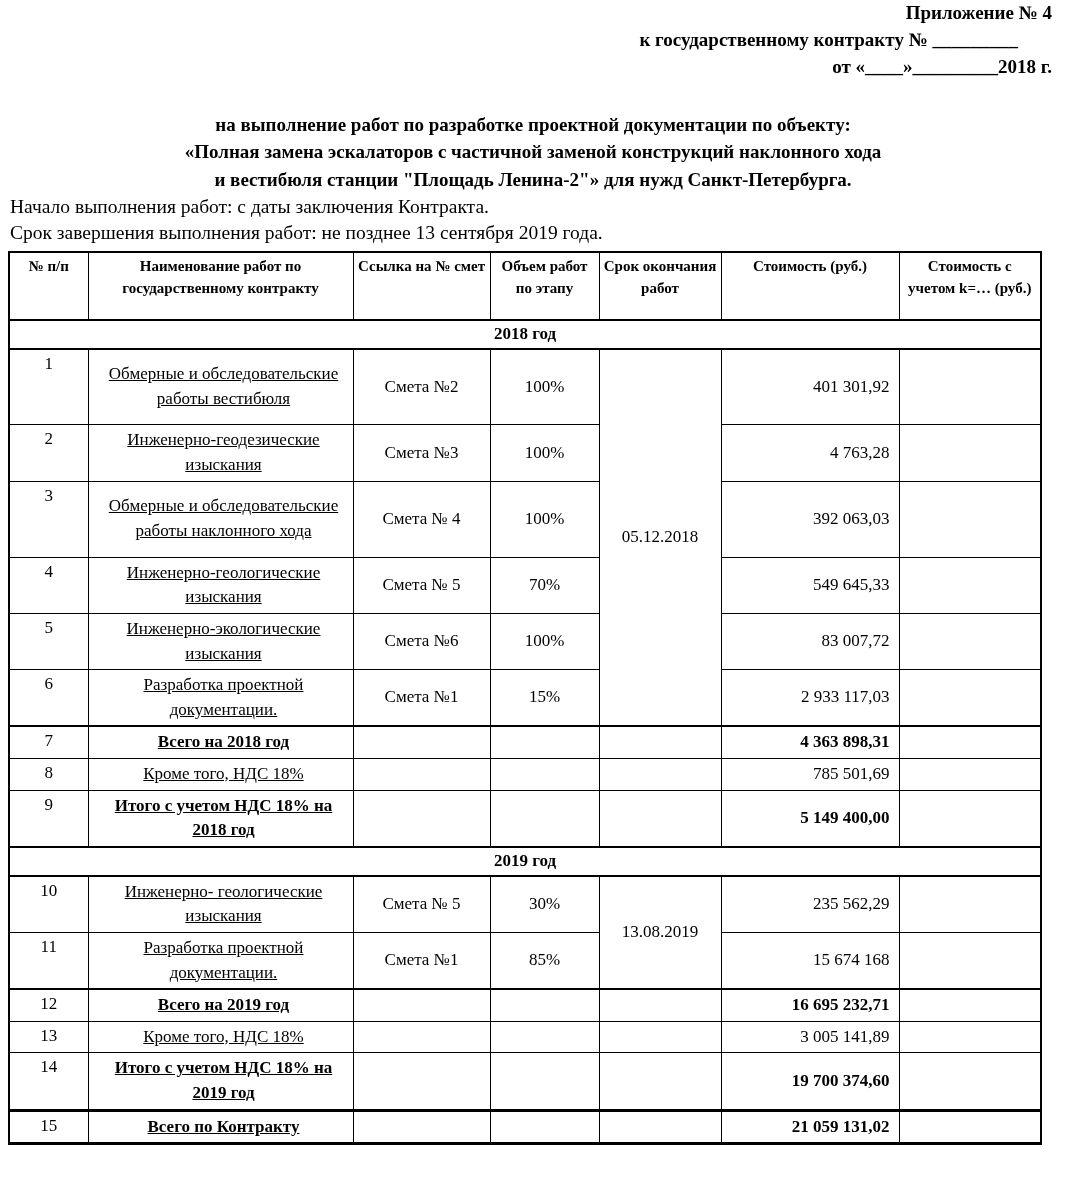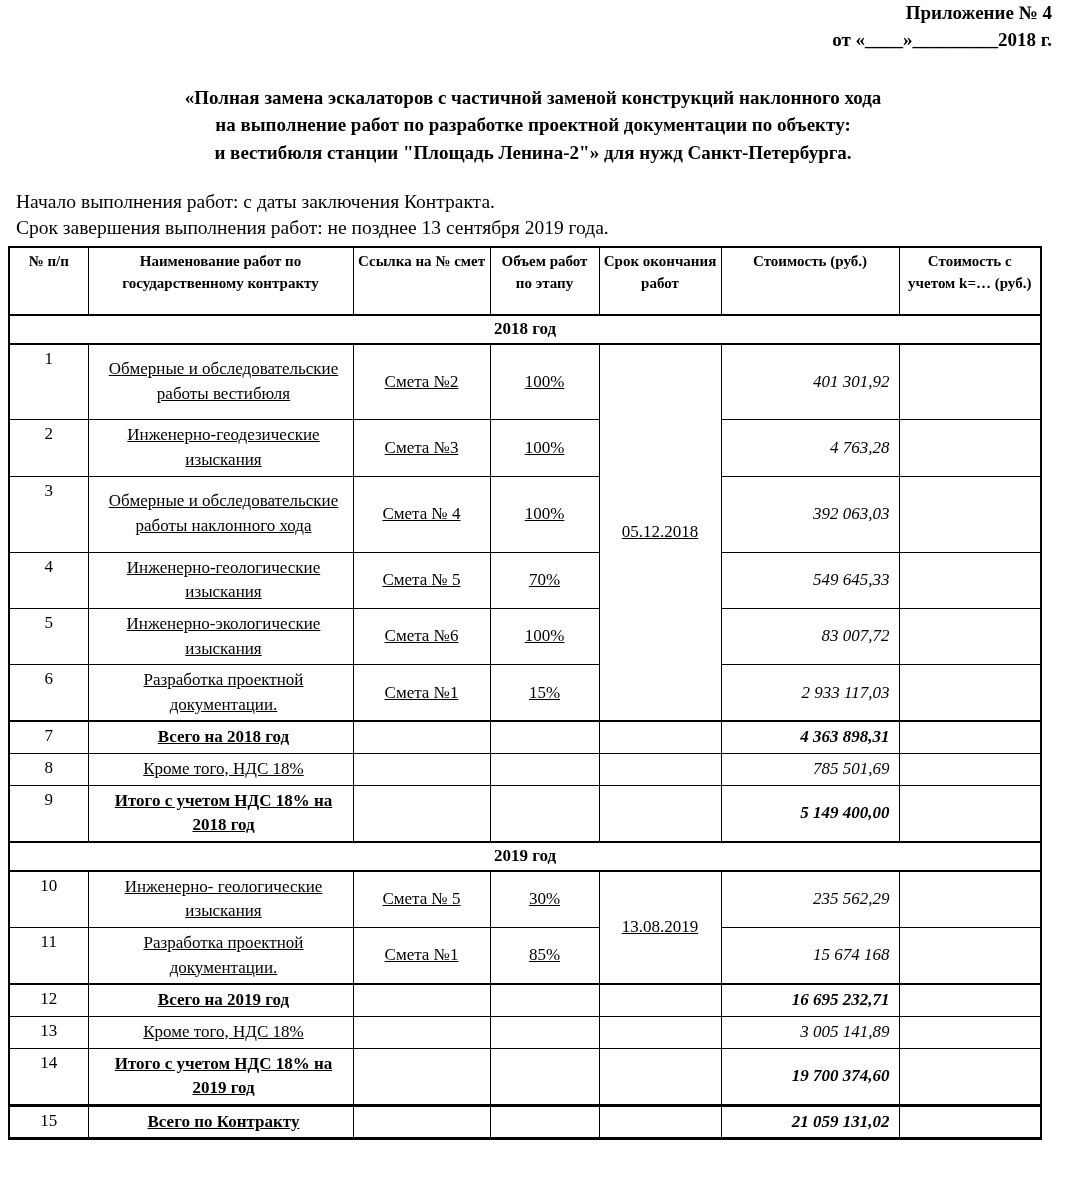--- a/index.html
+++ b/index.html
@@ -26,22 +26,21 @@
   .title-block {
     margin-top: 30px;
     text-align: center;
     font-weight: bold;
     font-size: 19px;
     line-height: 1.45;
   }
   .title-block .t1 { font-size: 21px; letter-spacing: -0.3px; }
   
   .intro {
-    margin-top: 22px;
-    padding-left: 16px;
+    padding-left: 10px;
     font-size: 19.5px;
     line-height: 1.35;
   }
   
   table.plan {
     margin-left: 8px;
     margin-top: 5px;
     border-collapse: collapse;
     table-layout: fixed;
     width: 1032px;
@@ -65,42 +64,43 @@
   tr.section-row td {
     border-top: 2px solid #000;
     border-bottom: 2px solid #000;
     font-weight: bold;
     text-align: center;
     height: 24px;
     padding: 1px 8px;
   }
   .plan td.num  { vertical-align: top; text-align: center; padding-top: 2px; }
   .plan td.name { vertical-align: middle; text-align: center; padding: 3px 6px 3px 12px; text-decoration: underline; }
-  .plan td.mid  { vertical-align: middle; text-align: center; padding: 2px 4px; text-decoration: underline; }
-  .plan td.cost { vertical-align: middle; text-align: right; padding: 2px 9px 2px 4px; font-style: italic; }
+  .plan td.mid  { vertical-align: middle; text-align: center; padding: 2px 4px; }
+  .plan td.cost { vertical-align: middle; text-align: right; padding: 2px 9px 2px 4px; }
   .plan td.empty { }
   .b { font-weight: bold; }
   tr.t2 td { border-top: 2px solid #000; }
   tr.t3 td { border-top: 3px solid #000; }
   tr.rh1  td { height: 26px; }
   tr.rh2  td { height: 48px; }
   tr.rh2b td { height: 52px; }
   tr.rh3  td { height: 76px; }
 </style>
 </head>
 <body>
 
 <div class="doc-header">
   <div class="hl1">Приложение № 4</div>
+  <div class="hl2">к государственному контракту № _________</div>
   <div class="hl3">от «____»_________2018 г.</div>
 </div>
 
 <div class="title-block">
+  <div>на выполнение работ по разработке проектной документации по объекту:</div>
   <div>«Полная замена эскалаторов с частичной заменой конструкций наклонного хода</div>
-  <div>на выполнение работ по разработке проектной документации по объекту:</div>
   <div>и вестибюля станции "Площадь Ленина-2"» для нужд Санкт-Петербурга.</div>
 </div>
 
 <div class="intro">
   <div>Начало выполнения работ: с даты заключения Контракта.</div>
   <div>Срок завершения выполнения работ: не позднее 13 сентября 2019 года.</div>
 </div>
 
 <table class="plan">
   <colgroup>

